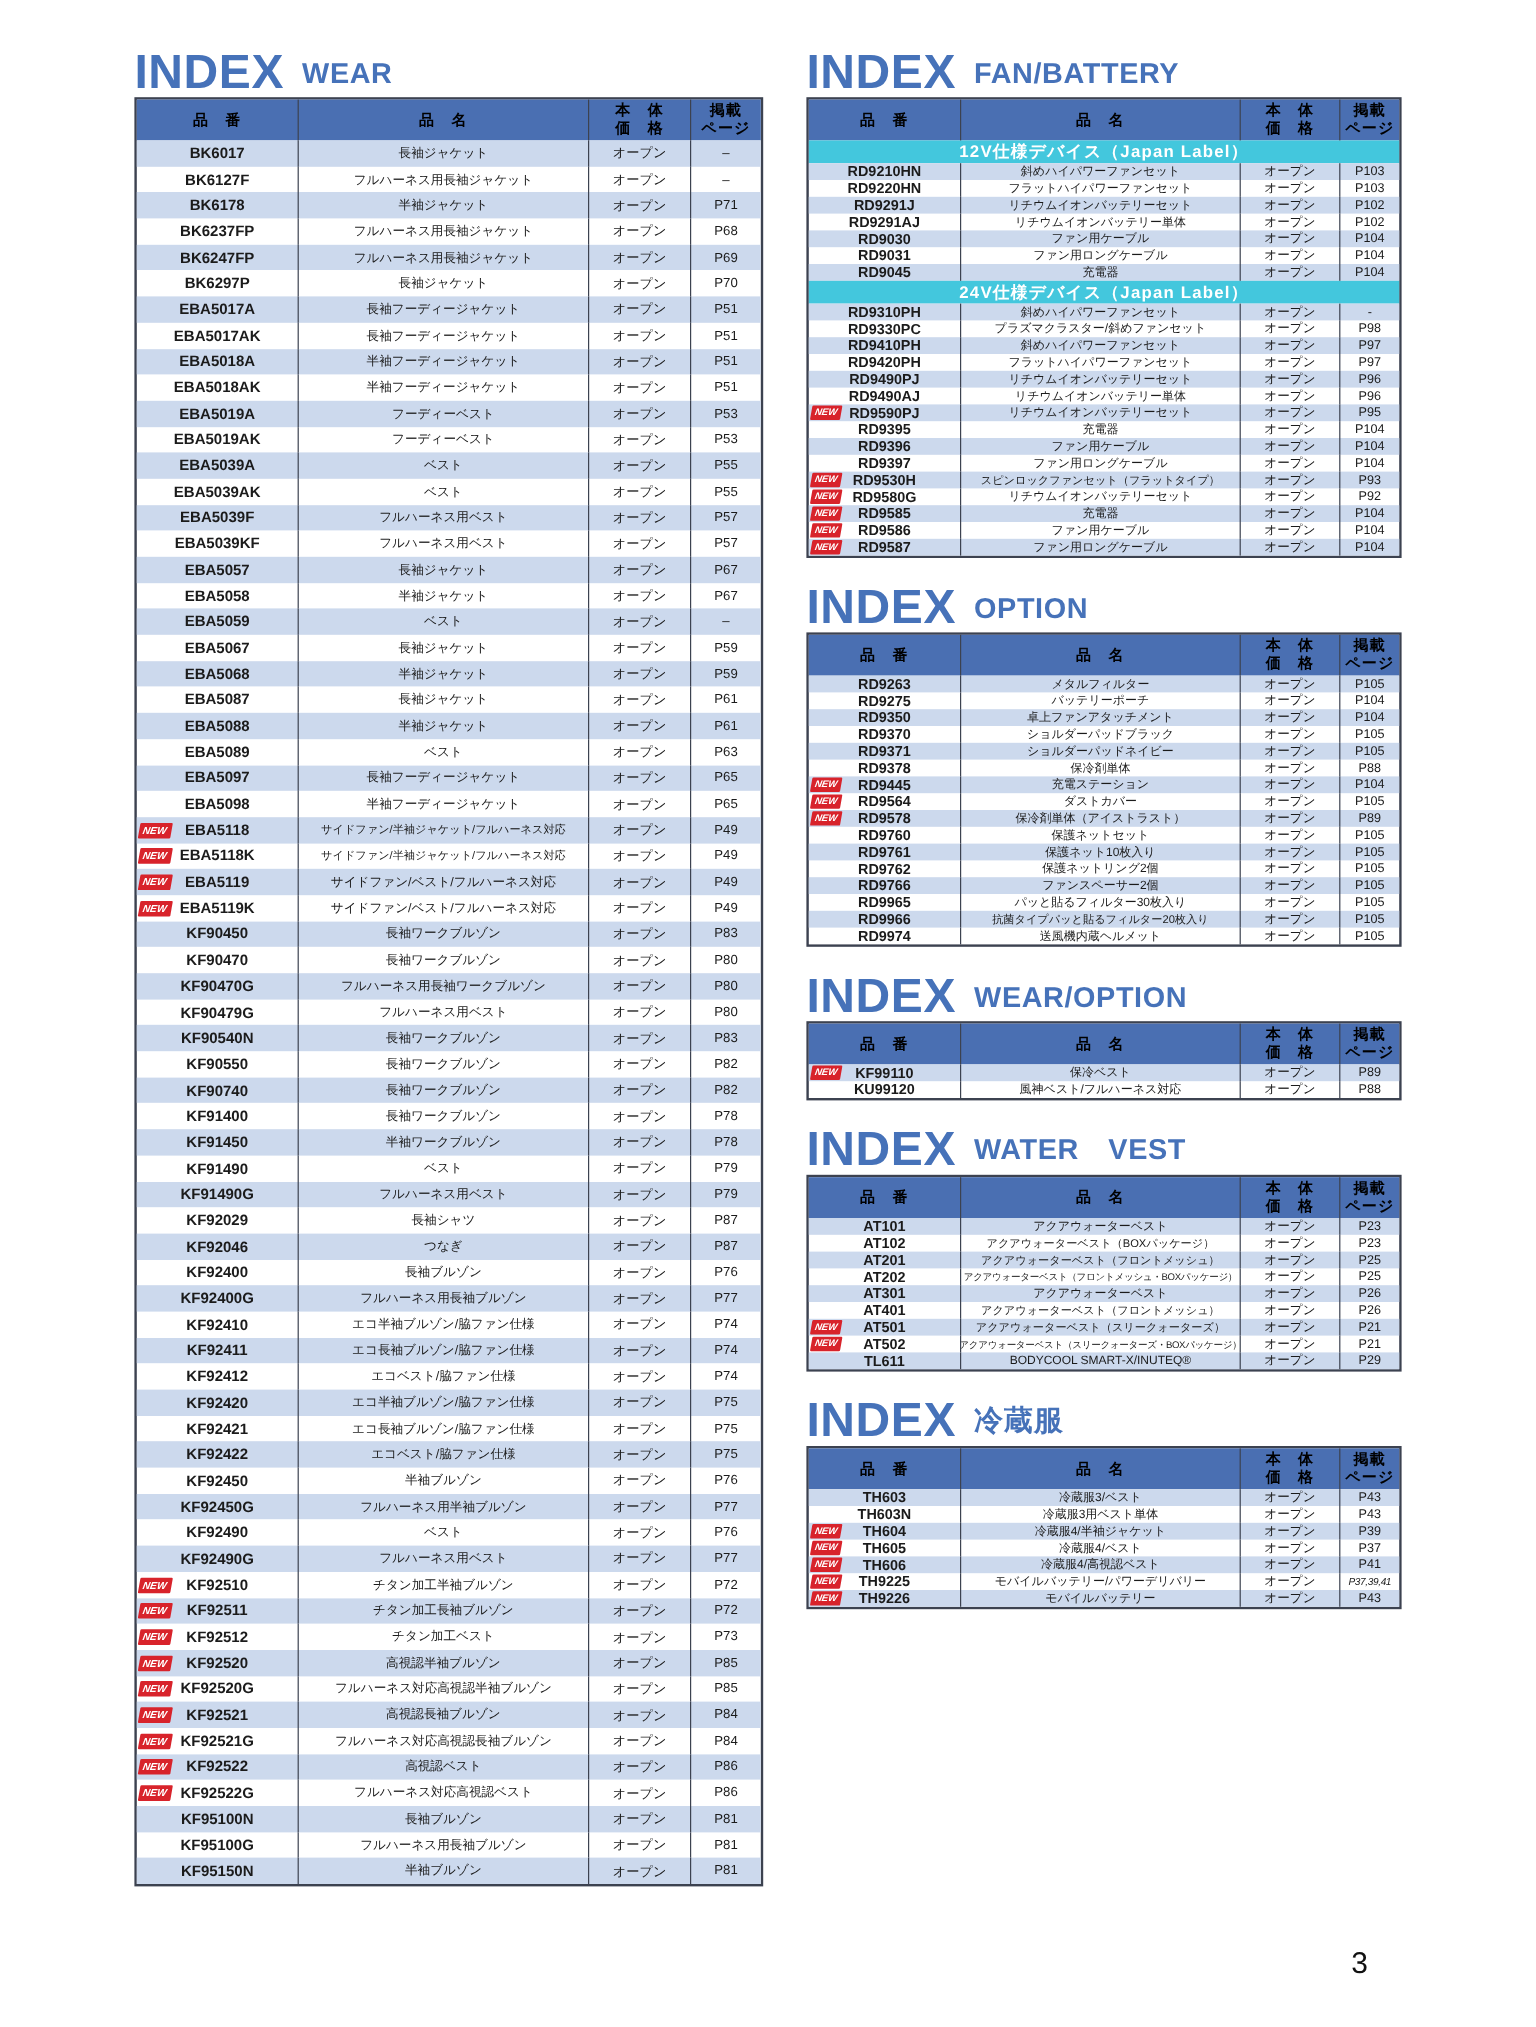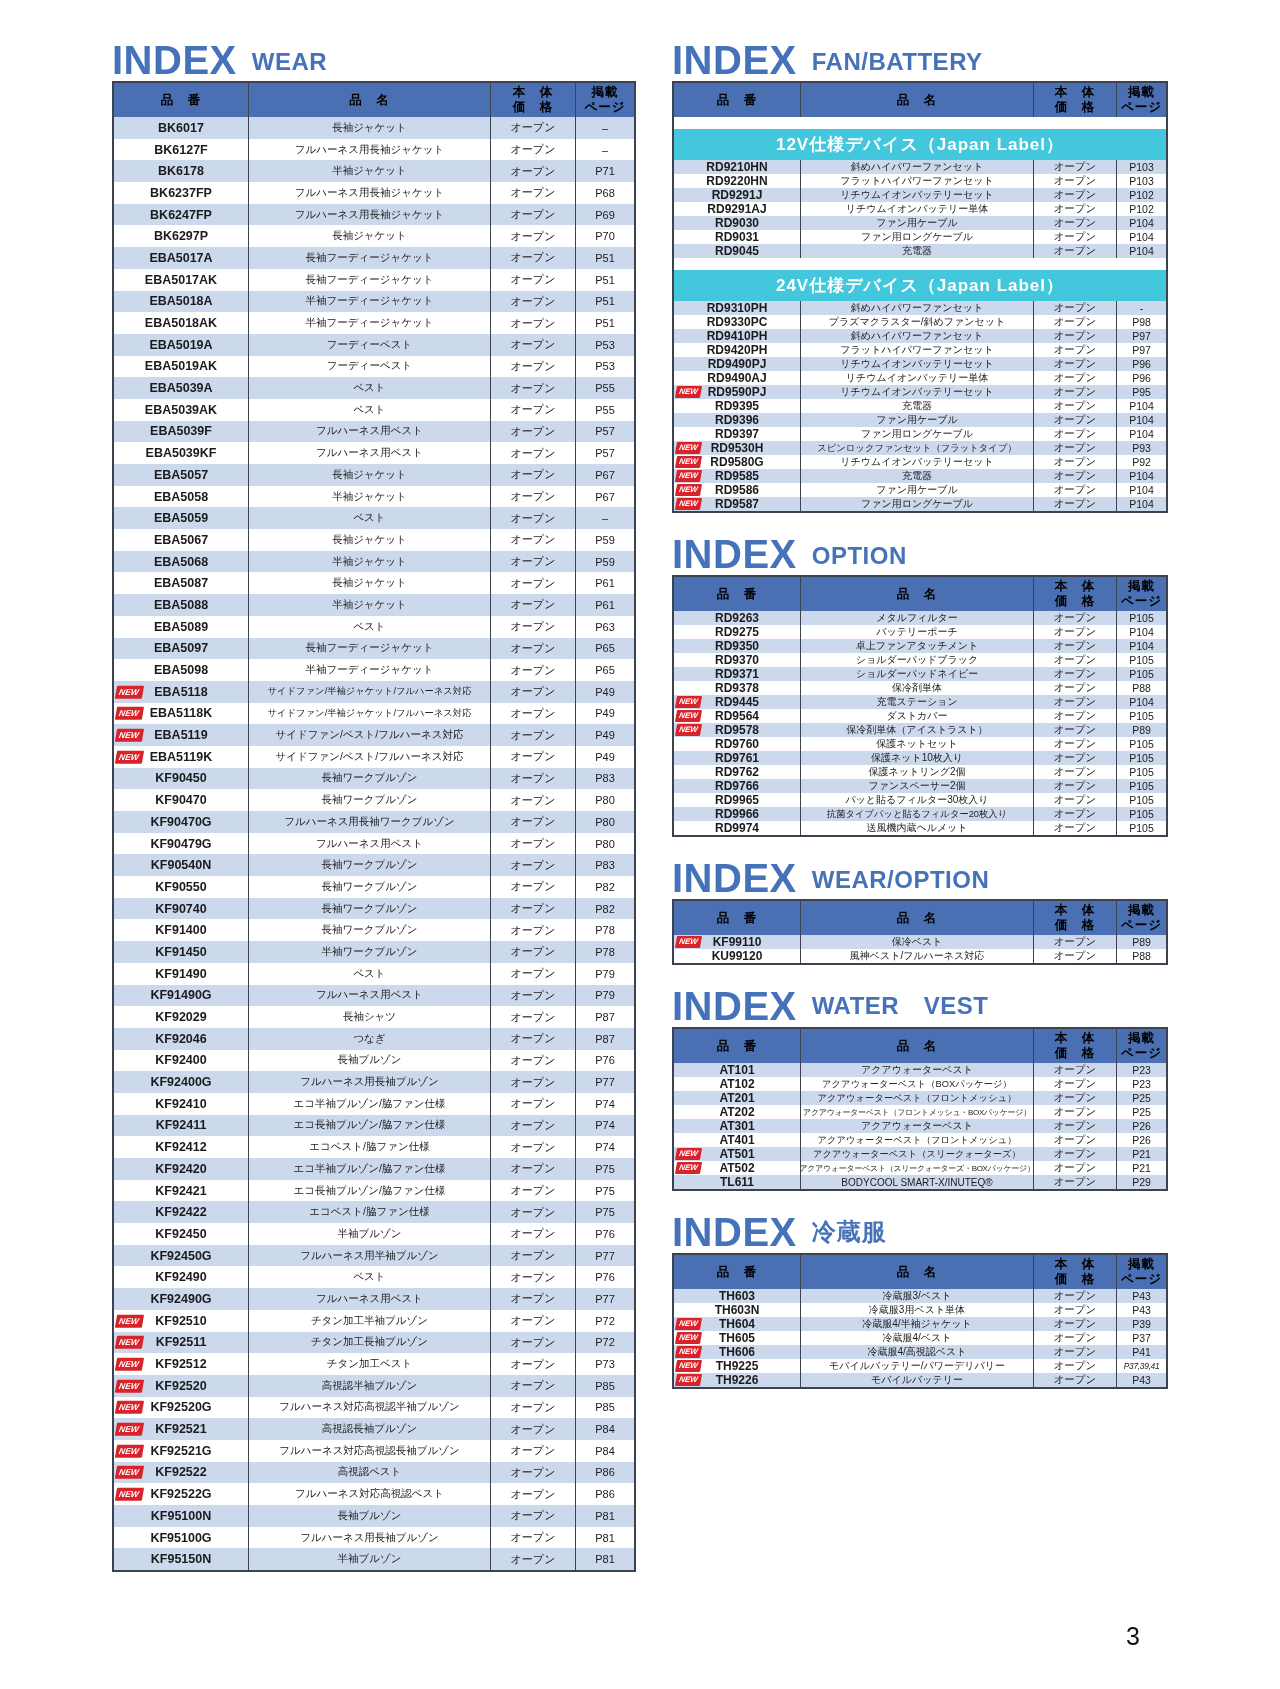--- a/index.html
+++ b/index.html
@@ -37,21 +37,21 @@
   .t-right .code{font-size:12px;}
   .name{font-size:10.5px;}
   .t-right .name{font-size:10px;}
   .name.tight{font-size:9.3px;}
   .name.tighter{font-size:8px;letter-spacing:-0.3px;}
   .price{font-size:11px;}
   .page{font-size:11px;}
   .t-right .price,.t-right .page{font-size:10.5px;}
   .page.tight{font-size:8.4px;letter-spacing:-0.3px;font-style:italic;}
 
-  .section-row{height:31px;background:var(--section);color:#fff;display:flex;align-items:center;justify-content:center;font-size:17px;font-weight:bold;letter-spacing:1px;margin-top:12px;}
+  .section-row{height:19px;background:var(--section);color:#fff;display:flex;align-items:center;justify-content:center;font-size:14px;font-weight:bold;letter-spacing:1px;}
 
   .badge{position:absolute;left:2px;top:50%;transform:translateY(-50%) skewX(-10deg);background:var(--badge);color:#fff;font-style:italic;font-weight:bold;font-size:8.5px;line-height:1;padding:2px 4px 2px 3px;border-radius:1px;}
   .t-right .badge{font-size:8px;padding:2px 3px;}
 
   .page-number{position:absolute;left:1126px;top:1622px;font-size:25px;color:#111;}
 </style>
 </head>
 <body style="--header: #4a6fb2; --stripe: #ccd9ed; --section: #43c7dd; --title: #4672b9; --badge: #d8232b;">
 
 <div class="col col-left">

